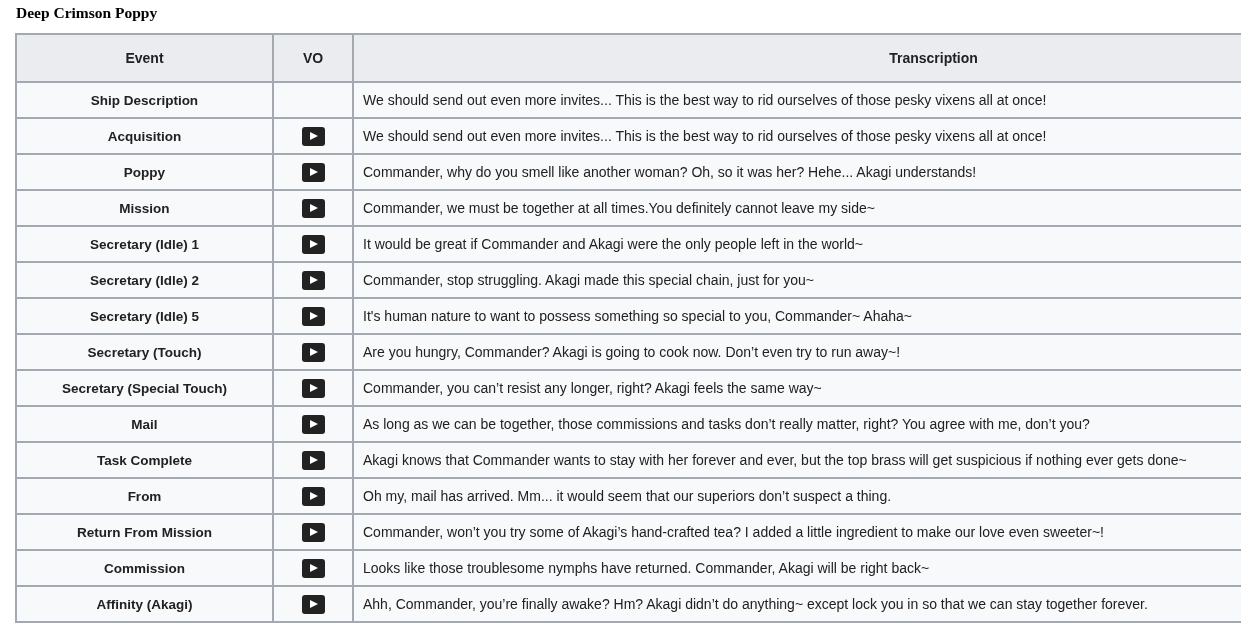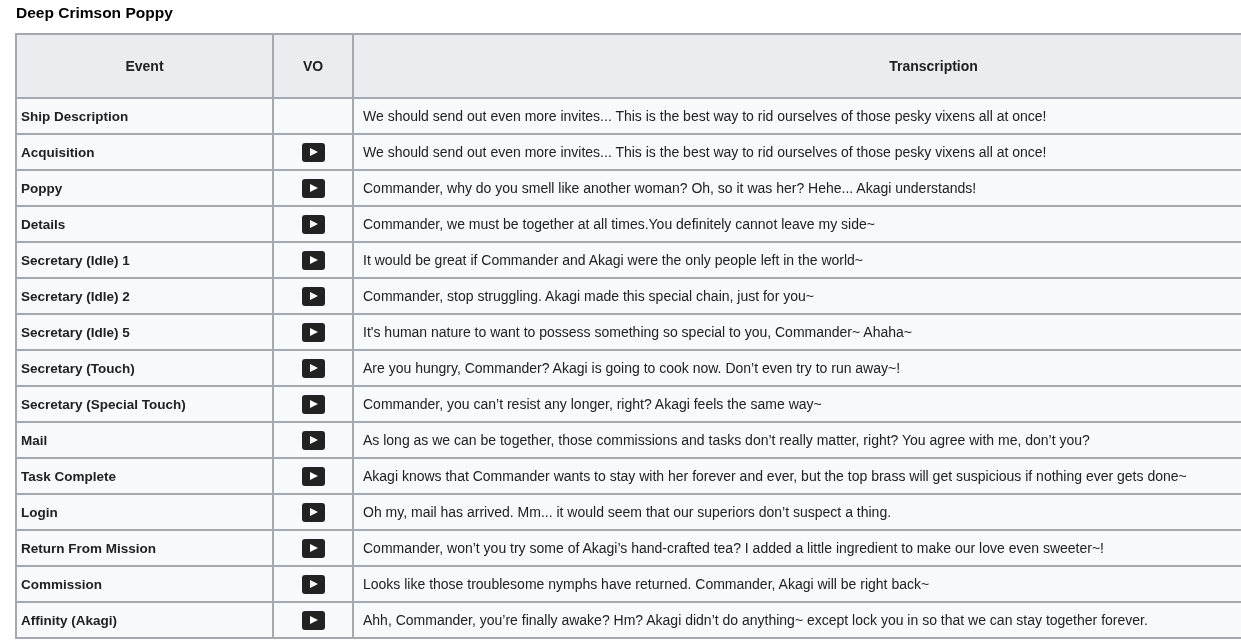--- a/index.html
+++ b/index.html
@@ -14,44 +14,46 @@
     height: 642px;
     overflow: hidden;
     position: relative;
   }
   .page-title {
     margin: 3px 0 11px 16px;
     font-size: 15.5px;
     line-height: 19px;
     font-weight: bold;
     color: #000000;
+    font-family: Liberation Serif, serif;
   }
   table.voice-table {
     border-collapse: collapse;
     margin-left: 15px;
     width: 1500px;           
     table-layout: fixed;
     background: #f8f9fa;
   }
   table.voice-table th,
   table.voice-table td {
     border: 2px solid #a2a9b1;
   }
   table.voice-table th {
     background: #eaecf0;
     height: 30px;
     font-size: 14px;
     font-weight: bold;
     text-align: center;
-    padding: 16px 4px;
+    padding: 8px 4px;
   }
   td.event-cell {
     height: 34px;
     font-size: 13.5px;
     font-weight: bold;
+    text-align: center;
     padding: 0 4px;
   }
   td.vo-cell {
     text-align: center;
     vertical-align: middle;
     padding: 0;
   }
   td.trans-cell {
     font-size: 14px;
     text-align: left;
@@ -112,21 +114,21 @@
         <td class="trans-cell">We should send out even more invites... This is the best way to rid ourselves of those pesky vixens all at once!</td>
       </tr>
       <tr>
         <td class="event-cell">Poppy</td>
         <td class="vo-cell"><button class="vo-btn">
             <span class="tri"></span>
           </button></td>
         <td class="trans-cell">Commander, why do you smell like another woman? Oh, so it was her? Hehe... Akagi understands!</td>
       </tr>
       <tr>
-        <td class="event-cell">Details</td>
+        <td class="event-cell">Mission</td>
         <td class="vo-cell"><button class="vo-btn">
             <span class="tri"></span>
           </button></td>
         <td class="trans-cell">Commander, we must be together at all times.You definitely cannot leave my side~</td>
       </tr>
       <tr>
         <td class="event-cell">Secretary (Idle) 1</td>
         <td class="vo-cell"><button class="vo-btn">
             <span class="tri"></span>
           </button></td>
@@ -168,21 +170,21 @@
         <td class="trans-cell">As long as we can be together, those commissions and tasks don’t really matter, right? You agree with me, don’t you?</td>
       </tr>
       <tr>
         <td class="event-cell">Task Complete</td>
         <td class="vo-cell"><button class="vo-btn">
             <span class="tri"></span>
           </button></td>
         <td class="trans-cell">Akagi knows that Commander wants to stay with her forever and ever, but the top brass will get suspicious if nothing ever gets done~</td>
       </tr>
       <tr>
-        <td class="event-cell">Login</td>
+        <td class="event-cell">From</td>
         <td class="vo-cell"><button class="vo-btn">
             <span class="tri"></span>
           </button></td>
         <td class="trans-cell">Oh my, mail has arrived. Mm... it would seem that our superiors don’t suspect a thing.</td>
       </tr>
       <tr>
         <td class="event-cell">Return From Mission</td>
         <td class="vo-cell"><button class="vo-btn">
             <span class="tri"></span>
           </button></td>

